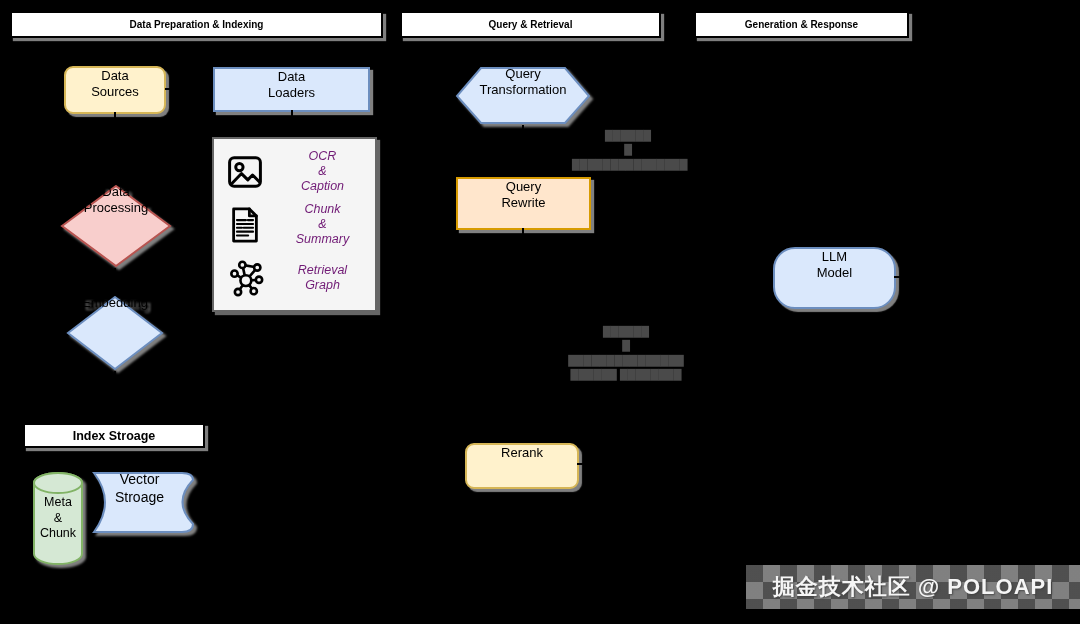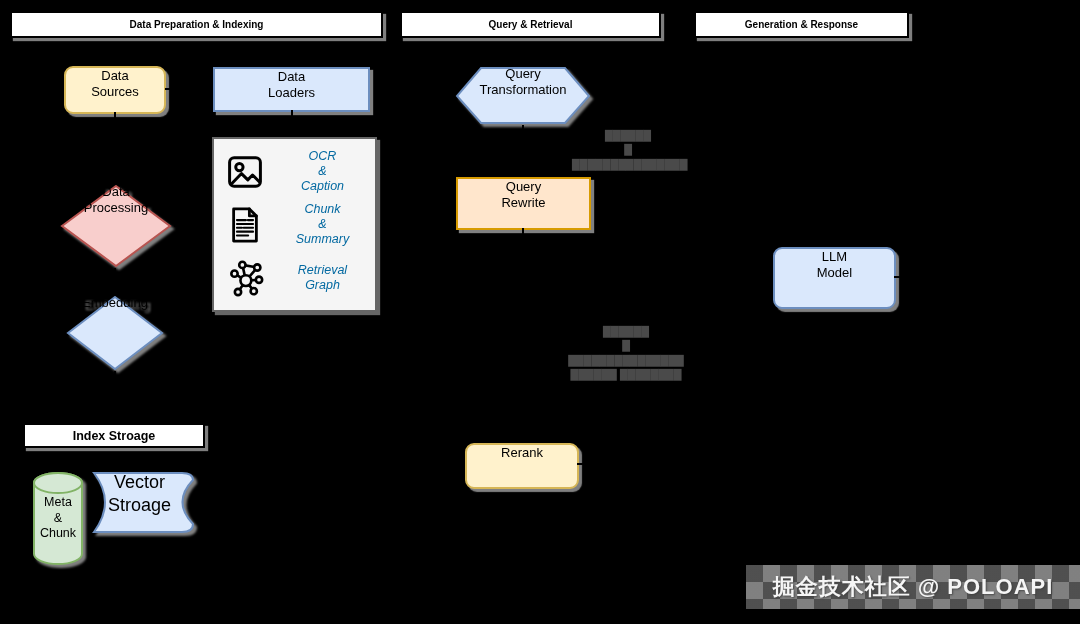--- a/index.html
+++ b/index.html
@@ -14,47 +14,47 @@
   .shape{position:absolute;inset:0;width:100%;height:100%;z-index:1;}
   .shadowed{filter:drop-shadow(3px 3px 1px rgba(150,150,150,0.85));}
   .boxshadow{box-shadow:3px 3px 1px rgba(150,150,150,0.85);}
   
   .hdr{position:absolute;display:flex;align-items:center;justify-content:center;
        background:#ffffff;border:2px solid #000;font-weight:bold;font-size:10px;
        box-shadow:3px 3px 1px rgba(140,140,140,0.9);}
   
   .rect-yellow{background:#FFF2CC;border:2px solid #D6B656;border-radius:9px;}
   .rect-blue  {background:#DAE8FC;border:2px solid #6C8EBF;}
-  .rect-blue-round{background:#DAE8FC;border:2px solid #6C8EBF;border-radius:9px;}
+  .rect-blue-round{background:#DAE8FC;border:2px solid #6C8EBF;border-radius:22px;}
   .rect-orange{background:#FFE6CC;border:2px solid #D79B00;}
   
   .detail-box{position:absolute;background:#F5F5F5;border:2px solid #666;
               box-shadow:3px 3px 1px rgba(120,120,120,0.85);
               display:flex;flex-direction:column;justify-content:space-around;
               padding:6px 8px;}
   .detail-row{display:flex;align-items:center;gap:10px;height:55px;}
   .detail-icon{width:46px;height:46px;flex:0 0 46px;display:flex;align-items:center;justify-content:center;}
-  .detail-lbl{flex:1;font-style:italic;font-size:12.5px;color:#0369a1;text-align:center;white-space:pre-line;line-height:1.2;}
+  .detail-lbl{flex:1;font-style:italic;font-size:12.5px;color:#701a75;text-align:center;white-space:pre-line;line-height:1.2;}
   
   .annot{position:absolute;color:#4A4A4A;font-family:"DejaVu Sans",sans-serif;
          font-size:10px;line-height:1.45;text-align:center;white-space:pre-line;z-index:3;}
   
   .edges{position:absolute;inset:0;z-index:4;pointer-events:none;}
   .edges path{stroke:#000;stroke-width:2;fill:none;}
   .edges path.dashed{stroke-dasharray:6 5;}
   
   .watermark{position:absolute;left:746px;top:565px;width:334px;height:44px;z-index:6;
       display:flex;align-items:center;justify-content:center;
       background:repeating-conic-gradient(rgba(135,135,135,0.95) 0% 25%, rgba(84,84,84,0.95) 0% 50%);
       background-size:34px 34px;}
   .watermark .wm-text{color:#f5f5f5;font-weight:bold;font-size:22px;letter-spacing:1px;
       text-shadow:1px 1px 2px rgba(60,60,60,0.8);white-space:nowrap;}
   
   .cyl-lbl{padding-top:24px;font-size:12.5px;}
-  .stored-lbl{font-size:18px;padding:0 16px 4px 8px;}
+  .stored-lbl{font-size:14px;padding:0 16px 4px 8px;}
 </style>
 </head>
 <body>
 
 <div class="canvas">
 
   <div class="hdr" style="left:10px;top:11px;width:369px;height:23px;">
     <span>Data Preparation &amp; Indexing</span>
   </div>
   <div class="hdr" style="left:400px;top:11px;width:257px;height:23px;">

